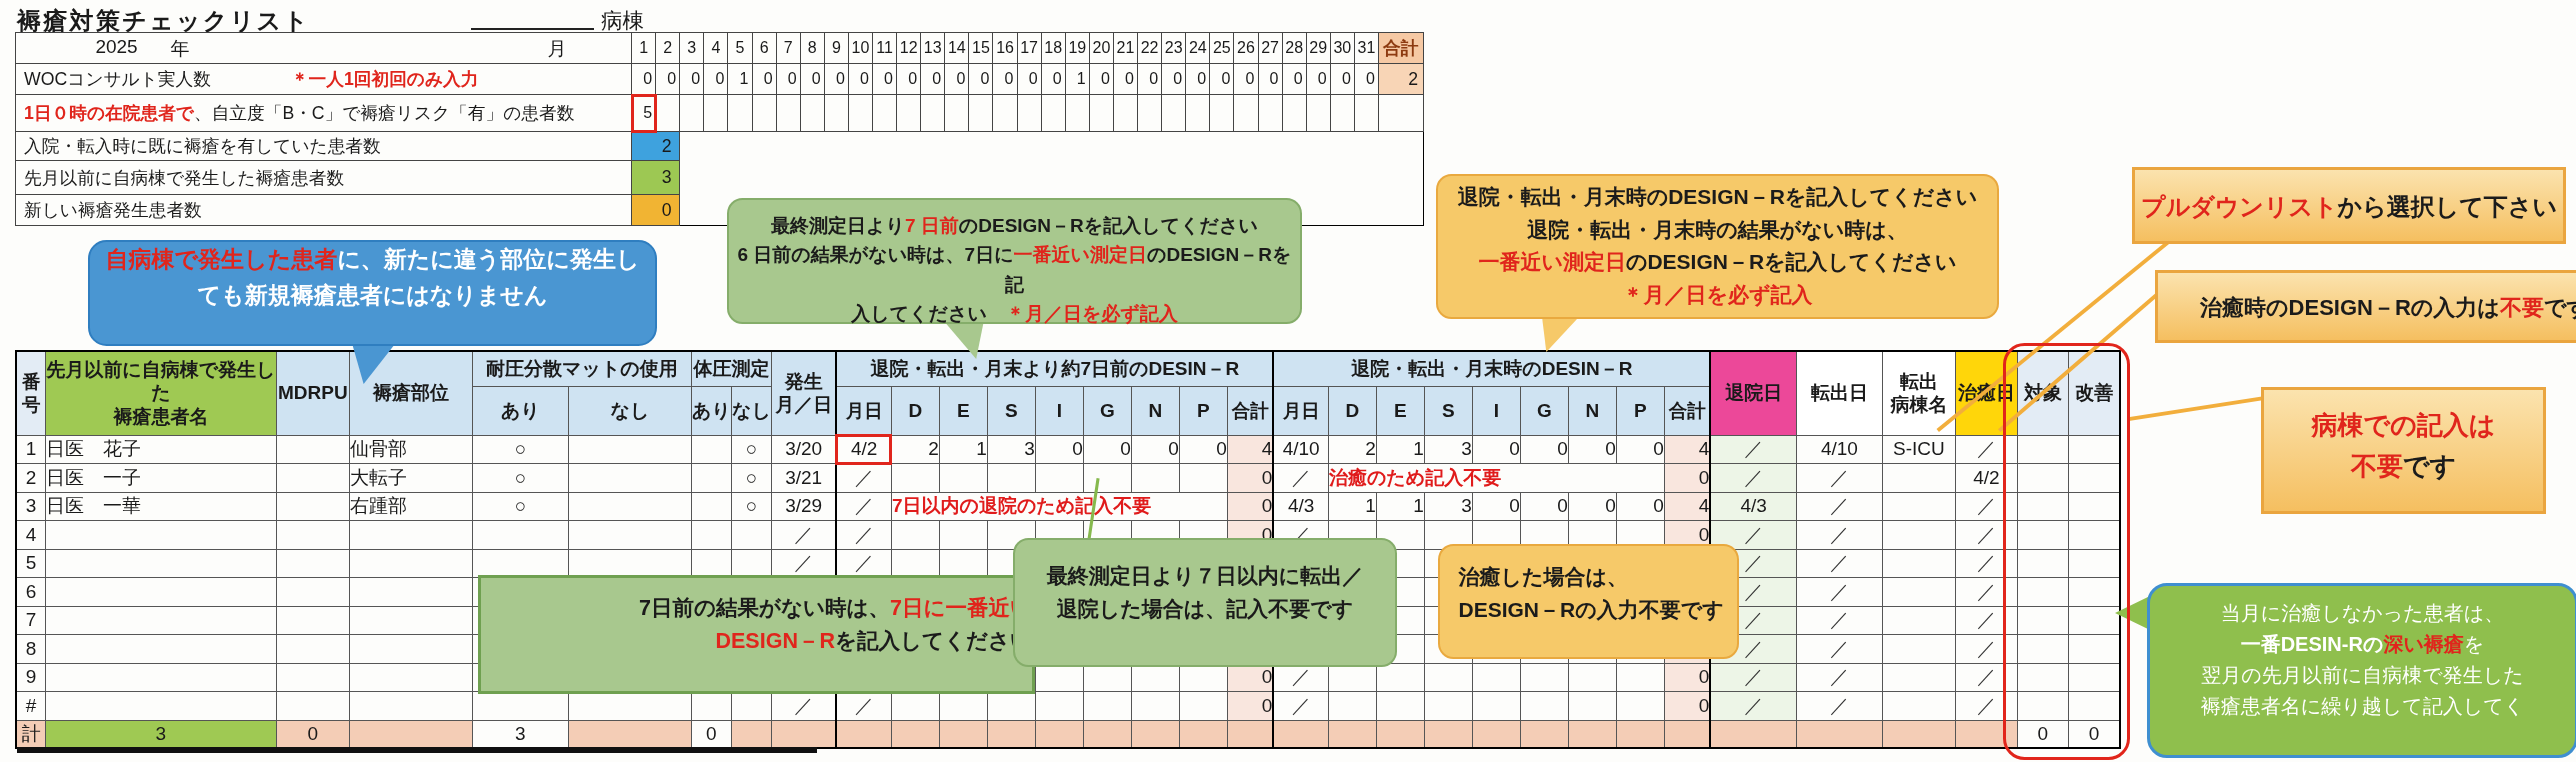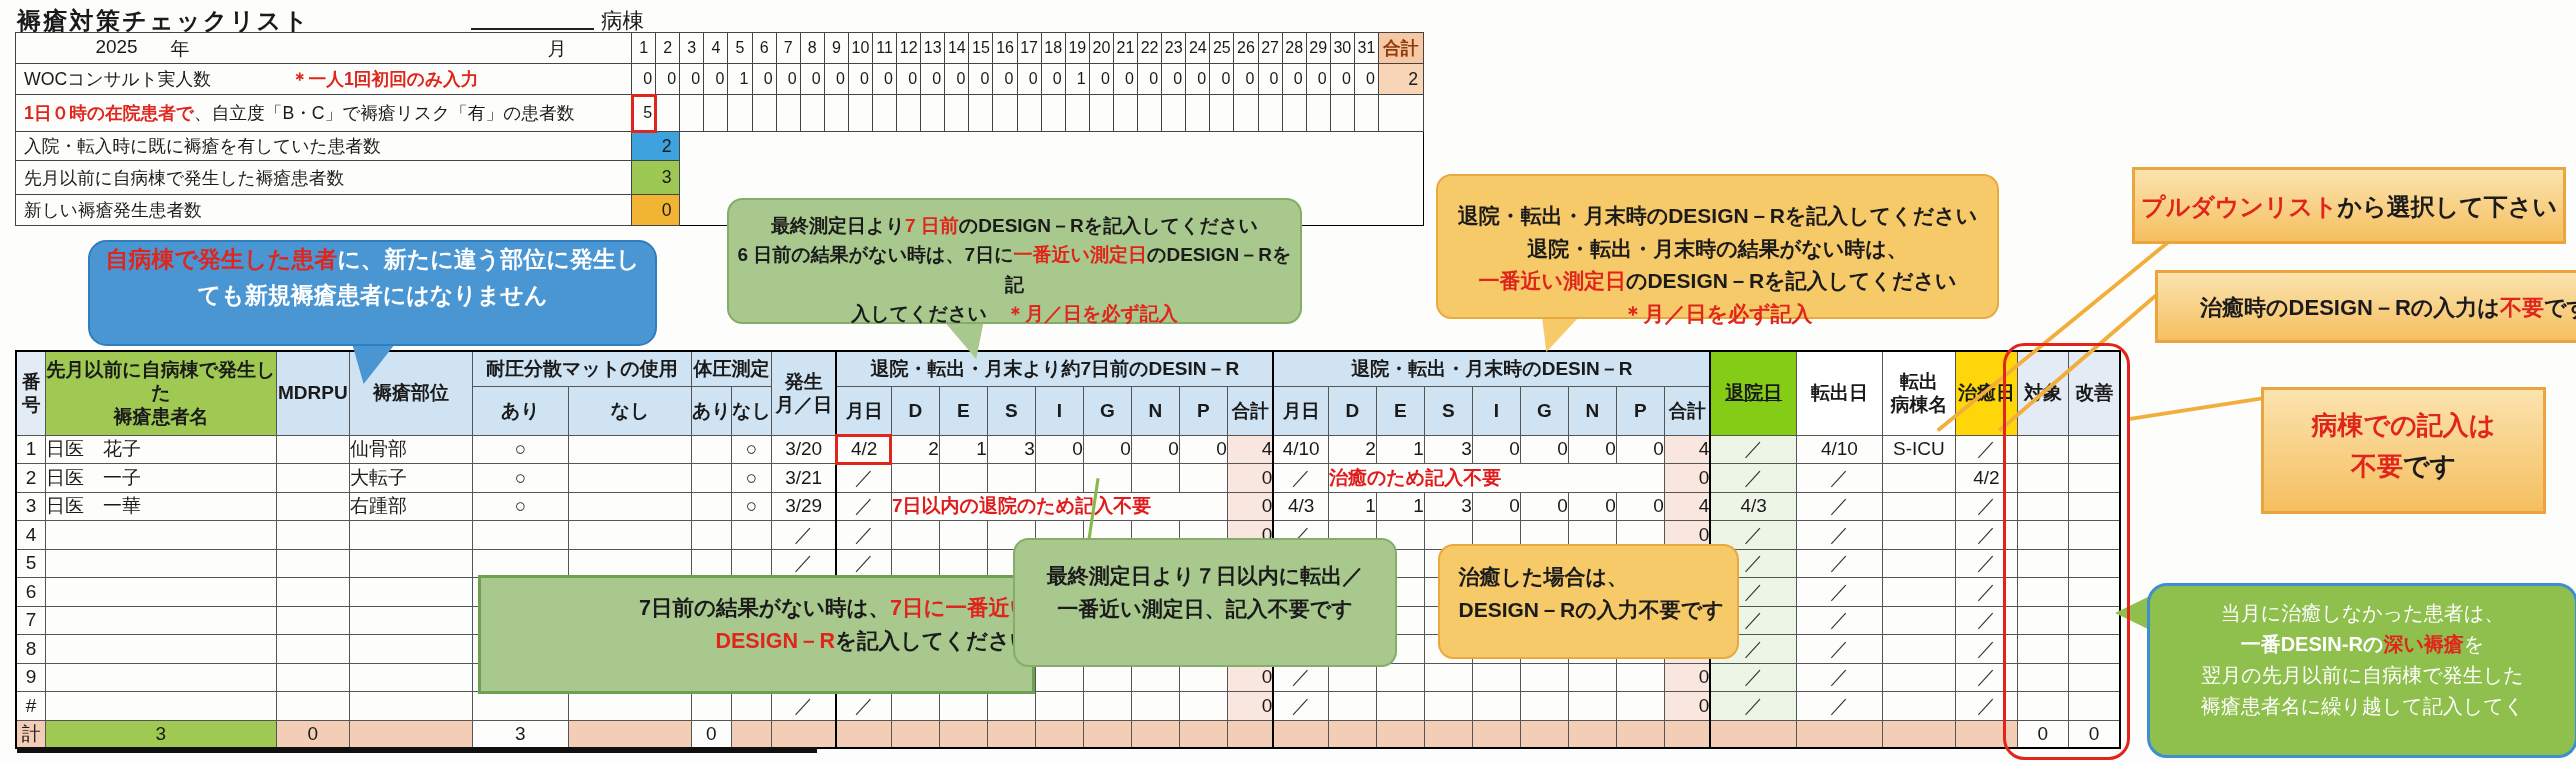--- a/index.html
+++ b/index.html
@@ -28,21 +28,21 @@
   .cval{text-align:right;padding-right:7.7px;font-size:17.7px;}
   
   .main{left:15.4px;top:350px;border:2.3px solid #000;}
   .main th,.main td{border:0.8px solid #555;font-size:19px;overflow:hidden;white-space:nowrap;padding:0;}
   .main thead tr.t1{height:35px}.main thead tr.t2{height:49px}
   .main tbody tr{height:28.5px}
   .main tr.trow{height:24.6px;border-top:1.5px solid #000;}
   .main th{font-weight:bold;white-space:pre-line;line-height:1.25;}
   .hd-blue{background:#cfe3f2;}
   .hd-green{background:#9fc953;}
-  .hd-lgreen{background:#84cc16;text-decoration:underline;}
+  .hd-lgreen{background:#ec4899;}
   .hd-yellow{background:#ffd60a;}
   .hd-pale{background:#e3ecf5;}
   .hd-white{background:#fff;}
   .sub{font-weight:normal;font-size:21.5px;}
   .bl{border-left:2.3px solid #000 !important;}
   .tleft{text-align:left;padding-left:6.2px;}
   .ct{text-align:center;}
   .nr{text-align:right;padding-right:10.8px;}
   .pink{background:#f9e6de;}
   .pinkT{background:#f4cdb6;}
@@ -51,21 +51,21 @@
   .note-red{color:#e01b1b;font-weight:bold;text-align:left;padding-left:7.7px;font-size:20px;}
   
   .bubble{position:absolute;box-sizing:border-box;z-index:6;}
   .b-blue{background:#4a96d2;border:2.3px solid #2f7ec0;border-radius:18.5px;
           color:#fff;font-weight:bold;font-size:23px;text-align:center;padding-top:0;}
   .b-green{background:#a8c88e;border:2.3px solid #85ad6a;border-radius:15.4px;
            font-weight:bold;font-size:19px;text-align:center;padding-top:10.8px;}
   .b-green-rect{background:#a8c88e;border:3.1px solid #6fa050;font-weight:bold;
            font-size:21.5px;text-align:right;padding:14px 0 0 17px;}
   .b-yellow{background:#f6c969;border:2.3px solid #e9a93f;border-radius:15.4px;
-           font-weight:bold;font-size:21px;text-align:center;padding-top:24px;}
+           font-weight:bold;font-size:21px;text-align:center;padding-top:5px;}
   .b-orange{background:linear-gradient(#fbe3ae,#f5bf60);border:3.1px solid #eaa53f;
            font-weight:bold;font-size:24px;text-align:center;margin-top:16px;}
   .b-bgreen{background:#8fbf4d;border:3.1px solid #3f8fd0;border-radius:20px;
            color:#fff;font-size:20px;text-align:center;padding-top:12.3px;}
   .ln{line-height:1.55;}
   .wt{color:#fff;}
   .bk{color:#1b1b1b;}
   .rd{color:#e0251c;font-weight:bold;}
   .tail{position:absolute;width:0;height:0;z-index:5;}
   .ring{position:absolute;left:2003px;top:343px;width:121px;height:411px;
@@ -705,21 +705,21 @@
   <div class="ln"><span class="rd">不要</span><span class="bk">です</span></div>
 </div>
 
 <div class="bubble b-green-rect" style="left:478px;top:575px;width:557px;height:119px;">
   <div class="ln"><span class="bk">7日前の結果がない時は、</span><span class="rd">7日に一番近い</span></div>
   <div class="ln"><span class="rd">DESIGN－R</span><span class="bk">を記入してください</span></div>
 </div>
 
 <div class="bubble b-green" style="left:1013px;top:538px;width:384px;height:129px;font-size:21px;padding-top:20px;">
   <div class="ln bk">最終測定日より７日以内に転出／</div>
-  <div class="ln bk">一番近い測定日、記入不要です</div>
+  <div class="ln bk">退院した場合は、記入不要です</div>
 </div>
 
 <div class="bubble b-yellow" style="left:1438px;top:544px;width:301px;height:115px;font-size:21px;text-align:left;padding:15.4px 0 0 18.5px;">
   <div class="ln bk">治癒した場合は、</div>
   <div class="ln bk">DESIGN－Rの入力不要です</div>
 </div>
 
 <div class="bubble b-bgreen" style="left:2147px;top:583px;width:431px;height:175px;">
   <div class="ln wt">当月に治癒しなかった患者は、</div>
   <div class="ln"><span class="wt" style="font-weight:bold">一番DESIN-Rの</span><span class="rd">深い褥瘡</span><span class="wt">を</span></div>

